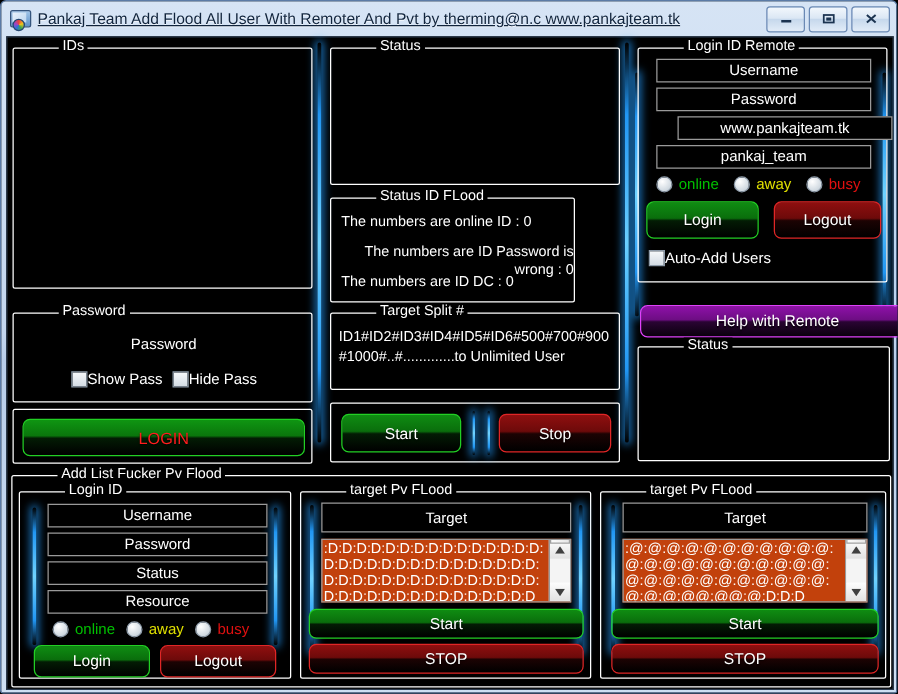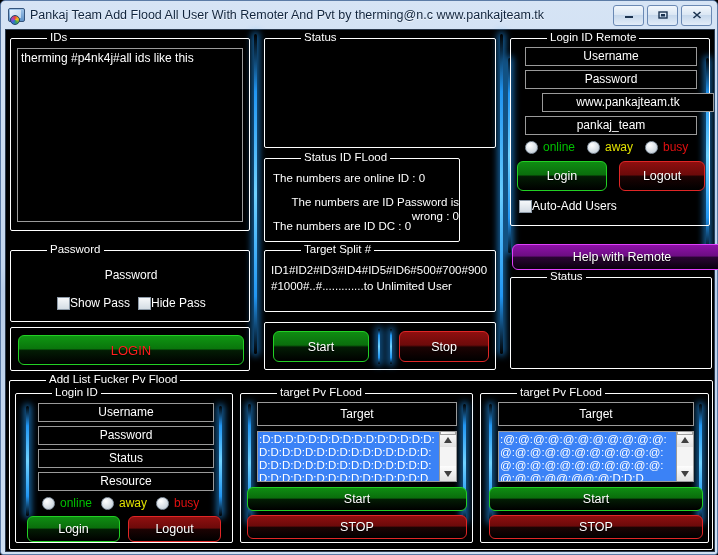--- a/index.html
+++ b/index.html
@@ -12,21 +12,21 @@
   .titlebar{height:28px;display:flex;align-items:center;padding:0 2px 0 4px;position:relative;}
   .app-icon{width:18px;height:17px;flex:0 0 auto;margin:0 5px 0 2px;position:relative;}
   .app-icon .scr{position:absolute;left:1px;top:1px;width:15px;height:12px;
     background:linear-gradient(180deg,#9fc4e8,#5f92c8);border:1px solid #35557d;border-radius:2px;}
   .app-icon .scr:after{content:"";position:absolute;left:1px;top:1px;width:11px;height:8px;
     background:linear-gradient(135deg,#e9f2fb,#bcd6ef);}
   .app-icon .dot{position:absolute;left:3px;top:8px;width:8px;height:8px;border-radius:50%;
     background:conic-gradient(#e8413c,#f0c419,#3aa655,#2e6fd9,#a146c6,#e8413c);
     border:1px solid #24456f;}
   .title-text{font-size:12.5px;color:#10243d;white-space:nowrap;text-shadow:0 1px 0 rgba(255,255,255,.75);
-    letter-spacing:0;flex:1 1 auto;overflow:hidden;}
+    letter-spacing:0;flex:1 1 auto;overflow:hidden;text-decoration:underline;}
   .wbtns{display:flex;gap:3px;align-items:center;margin-right:3px;}
   .wbtn{width:29px;height:19px;border:1px solid #6a89b4;border-radius:3px;
     background:linear-gradient(180deg,#f2f7fc 0%,#dbe7f4 45%,#c6d8ec 50%,#e2ecf8 100%);
     display:flex;align-items:center;justify-content:center;color:#16314f;font-size:11px;position:relative;}
   .wbtn svg{display:block;}
 
   
   .client{position:absolute;left:4px;top:28px;width:710px;height:523px;background:#000;
     border:1px solid #2b3a4d;box-sizing:border-box;}
 
@@ -61,21 +61,21 @@
   
   .cb{display:flex;align-items:center;gap:0;color:#ffffff;font-size:12px;}
   .cb .box{width:13px;height:13px;box-sizing:border-box;border:1px solid #8d9aa8;
     background:linear-gradient(180deg,#f6f8fa,#d4dce4);}
   
   .rad{display:flex;align-items:flex-end;gap:5px;font-size:12px;}
   .rad .dot{width:13px;height:13px;border-radius:50%;box-sizing:border-box;
     border:1px solid #8d9aa8;background:radial-gradient(circle at 35% 30%,#ffffff,#cfd8e0 70%,#aab4bf);}
 
   
-  .ta-wrap{box-sizing:border-box;border:1px solid #9a9a9a;background:#3b82f6;display:flex;overflow:hidden;}
+  .ta-wrap{box-sizing:border-box;border:1px solid #9a9a9a;background:#c2410c;display:flex;overflow:hidden;}
   .ta-text{flex:1 1 auto;color:#fff;font-size:11.5px;line-height:13px;
     padding:1px 0 0 1px;overflow:hidden;word-break:break-all;letter-spacing:0px;}
   .sbar{flex:0 0 16px;background:#f0f0f0;border-left:1px solid #9a9a9a;
     display:flex;flex-direction:column;justify-content:space-between;align-items:center;}
   .sbar .arw{width:16px;height:15px;display:flex;align-items:center;justify-content:center;
     background:linear-gradient(180deg,#fdfdfd,#e2e2e2);}
   .sbar .thumb{width:14px;height:24px;margin-top:-38px;
     background:linear-gradient(90deg,#fcfcfc,#e6e6e6);border:1px solid #a0a0a0;}
   .sbar .track{flex:1 1 auto;width:16px;background:#f4f4f4;display:flex;justify-content:center;}
 
@@ -115,21 +115,20 @@
 
   <div class="client">
 
     <div class="glow-v" style="left:248px;top:4px;height:320px;"></div>
     <div class="glow-v" style="left:494px;top:4px;height:320px;"></div>
     <div class="glow-v" style="left:502px;top:28px;height:195px;"></div>
     <div class="glow-v" style="left:700px;top:28px;height:195px;"></div>
 
     <div class="gb" style="left:4px;top:8px;width:240px;height:193px;">
       <span class="gb-label">IDs</span>
-      <div class="tb pad" style="position:absolute;left:6px;top:9px;width:226px;height:174px;overflow:hidden;line-height:14px;">therming #p4nk4j#all ids like this</div>
     </div>
 
     <div class="gb" style="left:4px;top:220px;width:240px;height:72px;">
       <span class="gb-label">Password</span>
       <div class="lbl" style="position:absolute;left:0;top:17px;width:240px;text-align:center;">Password</div>
       <div class="cb" style="position:absolute;left:10px;top:45px;margin-left:36px;">
         <span class="box"></span>
         <span>Show Pass</span>
       </div>
       <div class="cb" style="position:absolute;left:127px;top:45px;">

